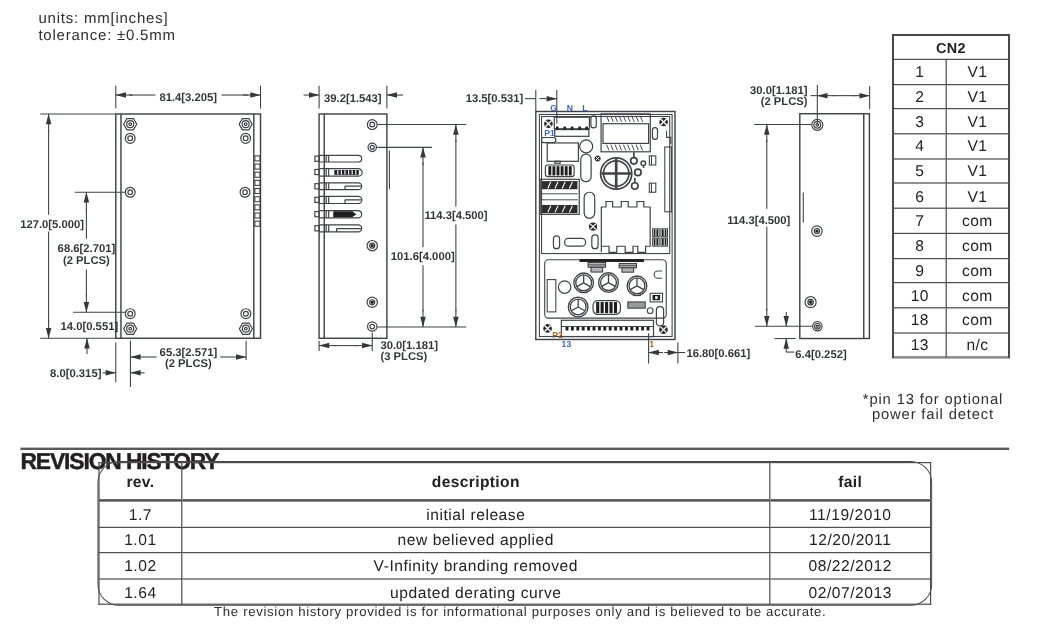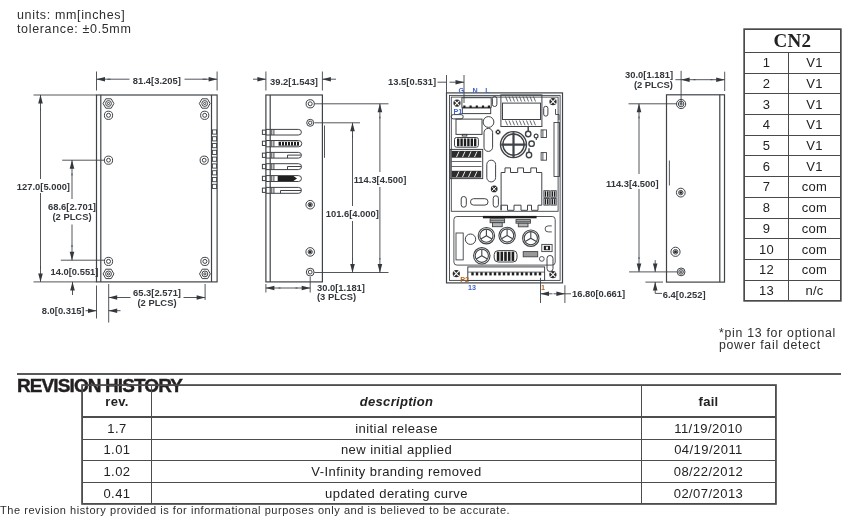--- a/index.html
+++ b/index.html
@@ -3,36 +3,36 @@
 <meta charset="utf-8">
 <style>
   html,body{margin:0;padding:0;background:#fff;}
   body{width:867px;height:532px;position:relative;font-family:"Liberation Sans",sans-serif;overflow:hidden;}
   #draw{position:absolute;left:0;top:0;}
   svg text{font-family:"Liberation Sans",sans-serif;stroke:none;}
   .dim{font-size:9.4px;font-weight:bold;fill:#33373c;}
   .lbl{font-size:7.2px;font-weight:bold;}
   .blue{fill:#4163c8;}
   .orange{fill:#b2611c;}
-  .topnote{position:absolute;left:17px;top:9px;font-size:12.5px;letter-spacing:0.65px;color:#2e2e2e;line-height:13.8px;}
+  .topnote{position:absolute;left:32px;top:9px;font-size:12.5px;letter-spacing:0.65px;color:#2e2e2e;line-height:13.8px;}
   
   .cn2{position:absolute;left:744px;top:29px;width:97px;border-collapse:collapse;color:#1d1d1d;box-shadow:0 0 0 0.7px #4a4a4a;}
   .cn2 td{border:1px solid #4a4a4a;text-align:center;font-size:13px;letter-spacing:0.3px;padding:0;color:#222;}
-  .cn2 .hd{font-weight:bold;font-size:19px;height:19px;font-family:Liberation Serif, serif;}
+  .cn2 .hd{font-weight:bold;font-size:12px;height:19px;}
   .cn2 .r{height:20.7px;}
   .cn2 .c1{width:43px;}
-  .pinnote{position:absolute;left:719px;top:327px;font-size:12.3px;letter-spacing:0.72px;color:#2e2e2e;line-height:12.2px;}
+  .pinnote{position:absolute;left:719px;top:327px;font-size:12.3px;letter-spacing:0.72px;color:#2e2e2e;line-height:12.2px;text-align:center;}
   
   .revtitle{position:absolute;left:17px;top:350px;font-size:19px;font-weight:bold;color:#231f20;letter-spacing:-0.9px;margin-top:25px;-webkit-text-stroke:0.4px #231f20;}
   .revrule{position:absolute;left:17px;top:373px;width:824px;height:2px;background:#58595b;}
-  .revtable{position:absolute;left:82px;top:385px;width:694px;border-collapse:collapse;color:#1d1d1d;box-shadow:0 0 0 0.8px #454545;}
+  .revtable{position:absolute;left:82px;top:385px;width:694px;border-collapse:collapse;color:#1d1d1d;box-shadow:0 0 0 0.8px #454545;border-radius:17px;}
   .revtable td{border:1px solid #4d4d4d;text-align:center;font-size:13px;letter-spacing:0.45px;padding:0;color:#222;}
   .revtable .hd td{font-weight:bold;height:30px;letter-spacing:0.3px;border-bottom-width:2px;}
   .revtable .r td{height:20.6px;}
-  .footnote{position:absolute;left:0;top:504px;width:867px;text-align:left;font-size:11px;letter-spacing:0.55px;color:#2e2e2e;}
+  .footnote{position:absolute;left:0;top:504px;width:867px;text-align:center;font-size:11px;letter-spacing:0.55px;color:#2e2e2e;}
 </style>
 </head>
 <body>
 
 <div class="topnote">units: mm[inches]<br>tolerance: ±0.5mm</div>
 
 <svg id="draw" width="867" height="532" viewBox="0 0 867 532">
 <defs>
 <marker id="mE" markerWidth="10" markerHeight="7" refX="8.8" refY="3.5" orient="auto" markerUnits="userSpaceOnUse">
         <path d="M0.3,1.2 L9,3.5 L0.3,5.8 Z" fill="#34383d"></path>
@@ -676,59 +676,59 @@
       </tr>
 <tr class="r">
         <td>9</td>
         <td>com</td>
       </tr>
 <tr class="r">
         <td>10</td>
         <td>com</td>
       </tr>
 <tr class="r">
-        <td>12</td>
+        <td>18</td>
         <td>com</td>
       </tr>
 <tr class="r">
         <td>13</td>
         <td>n/c</td>
       </tr>
 </tbody>
   </table>
 
 <div class="pinnote">*pin 13 for optional<br>power fail detect</div>
 
 <div class="revtitle">REVISION HISTORY</div>
 
 <div class="revrule"></div>
 
 <table class="revtable">
 <tbody>
       <tr class="hd">
         <td style="width:68px;">rev.</td>
-        <td style="width:489px;font-style:italic;">description</td>
+        <td style="width:489px;">description</td>
         <td>fail</td>
       </tr>
 <tr class="r">
         <td>1.7</td>
         <td>initial release</td>
         <td>11/19/2010</td>
       </tr>
 <tr class="r">
         <td>1.01</td>
-        <td>new initial applied</td>
-        <td>04/19/2011</td>
+        <td>new believed applied</td>
+        <td>12/20/2011</td>
       </tr>
 <tr class="r">
         <td>1.02</td>
         <td>V-Infinity branding removed</td>
         <td>08/22/2012</td>
       </tr>
 <tr class="r">
-        <td>0.41</td>
+        <td>1.64</td>
         <td>updated derating curve</td>
         <td>02/07/2013</td>
       </tr>
 </tbody>
   </table>
 
 <div class="footnote">The revision history provided is for informational purposes only and is believed to be accurate.</div>
 
 </body></html>

